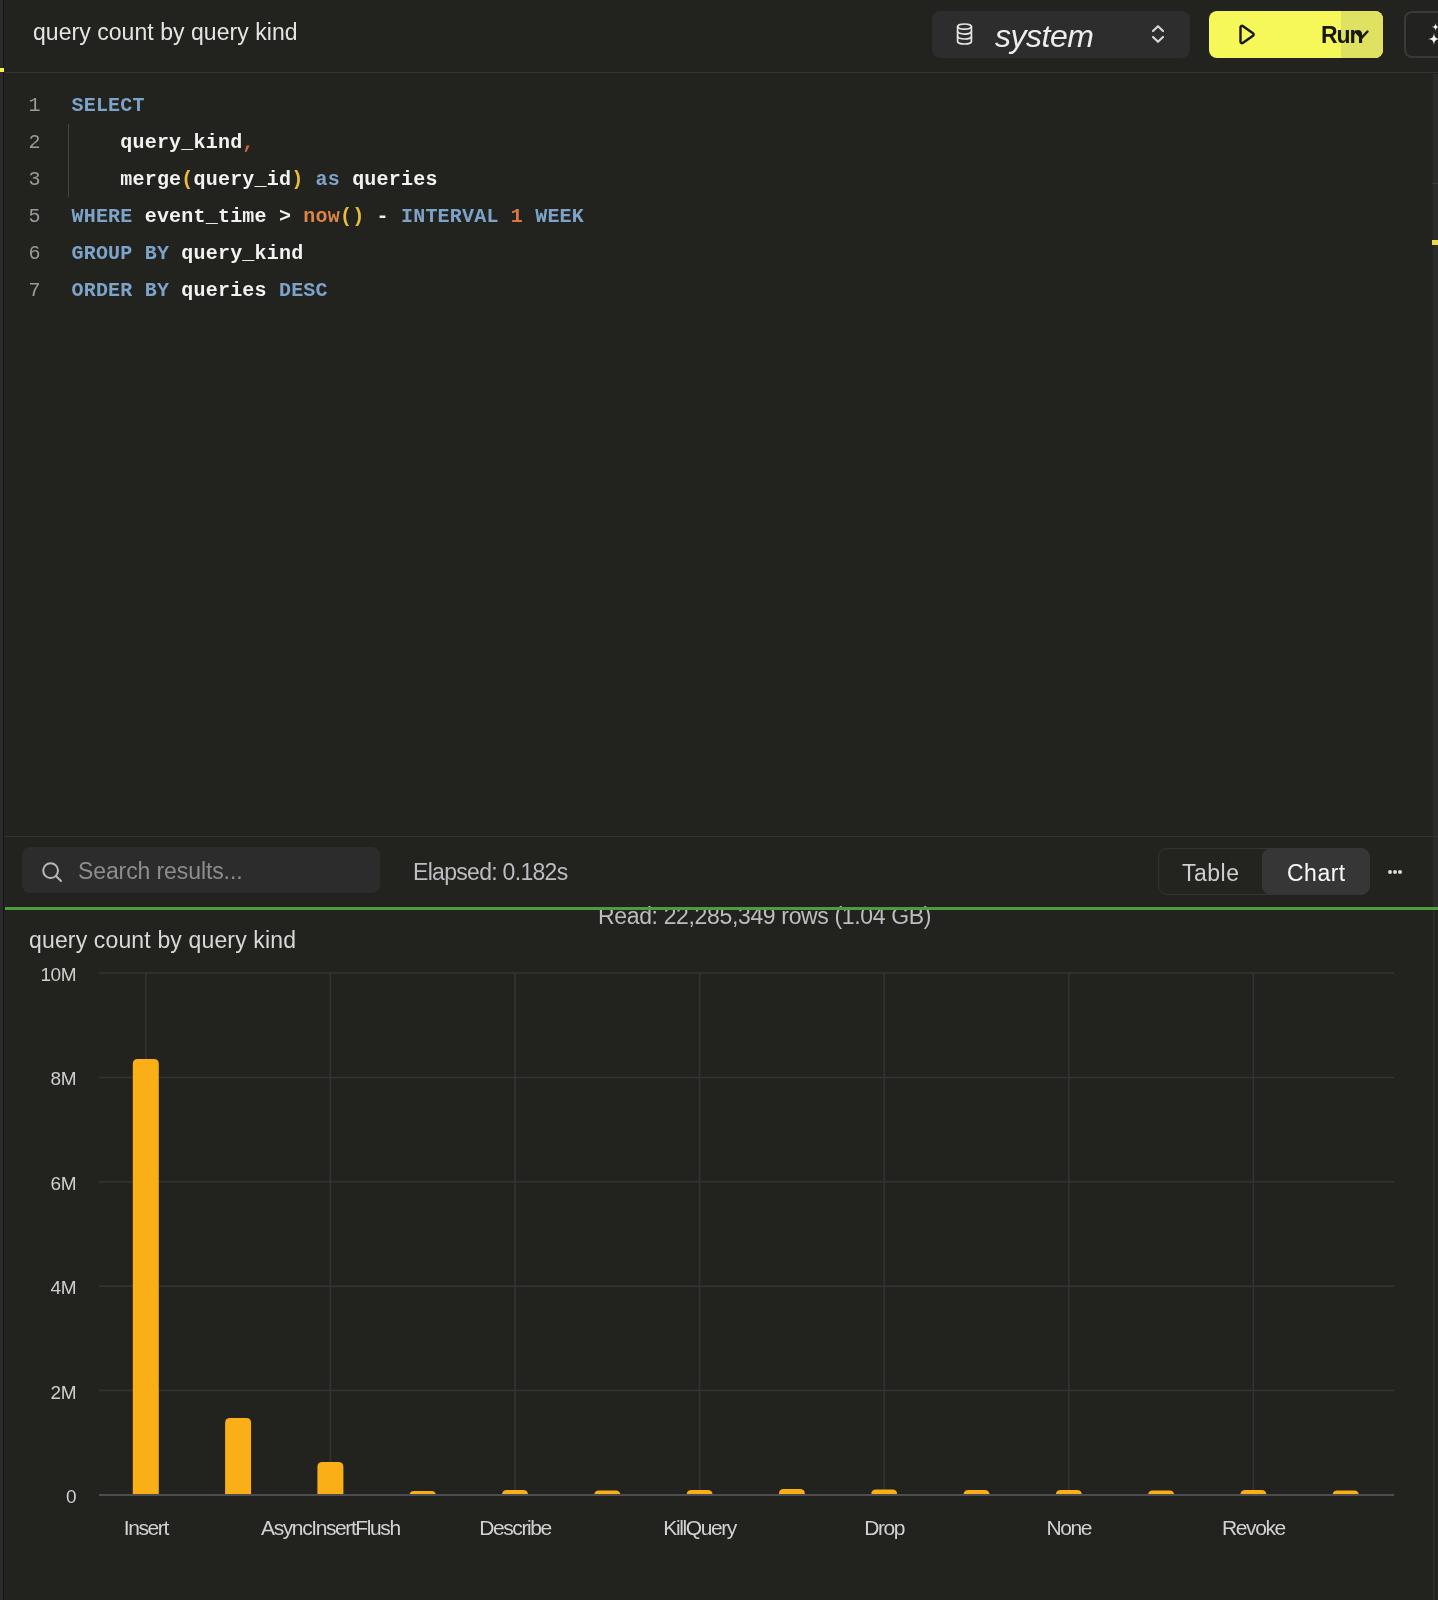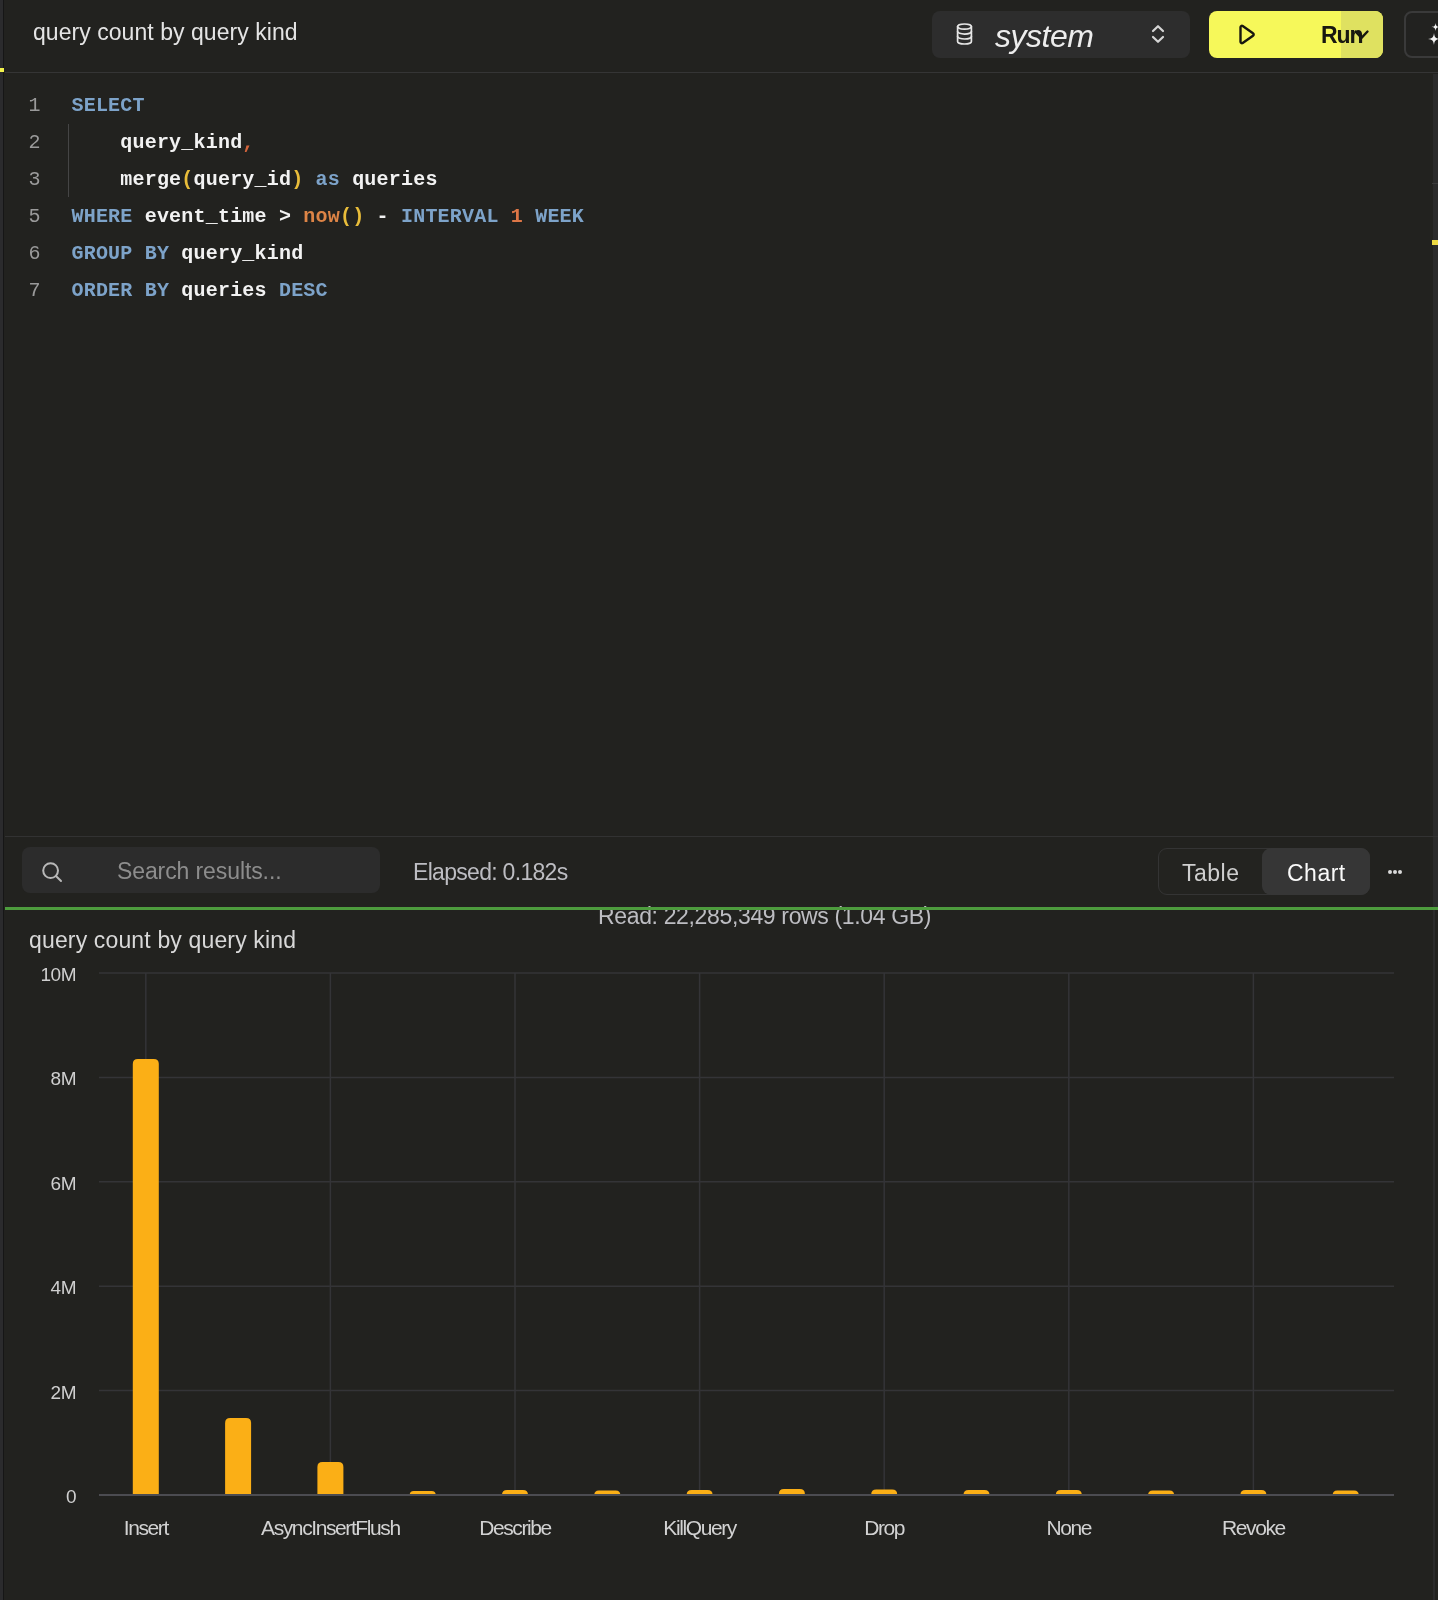--- a/index.html
+++ b/index.html
@@ -74,21 +74,21 @@
 </style>
 
 <div class="abs" style="left:68px;top:124px;width:1px;height:73px;background:#454545;"></div>
 
 <div class="abs" style="left:5px;top:836px;width:1433px;height:1px;background:#323232;"></div>
 <div class="abs" style="left:22px;top:847px;width:358px;height:46px;background:#2c2c2c;border-radius:8px;"></div>
 <svg class="abs" style="left:41px;top:861px;" width="23" height="23" viewBox="0 0 23 23" fill="none" stroke="#b8b8b8" stroke-width="2" stroke-linecap="round">
   <circle cx="9.6" cy="9.6" r="7.4"></circle>
   <path d="M15.2 15.2 L20 20"></path>
 </svg>
-<div class="abs ui" id="searchtxt" style="left:78px;top:858px;font-size:23px;letter-spacing:-0.1px;color:#8d8d8d;margin-left:39px;">Search results...</div>
+<div class="abs ui" id="searchtxt" style="left:78px;top:858px;font-size:23px;letter-spacing:-0.1px;color:#8d8d8d;">Search results...</div>
 <div class="abs ui" id="elapsed" style="left:413px;top:859px;font-size:23px;letter-spacing:-0.7px;color:#bdbdc2;font-weight:500;">Elapsed: 0.182s</div>
 <div class="abs ui" id="readtxt" style="left:598px;top:858px;font-size:23px;letter-spacing:-0.35px;color:#bdbdc2;font-weight:500;margin-top:45px;">Read: 22,285,349 rows (1.04 GB)</div>
 <div class="abs" style="left:1158px;top:848px;width:212px;height:47px;border:1px solid #343434;border-radius:9px;background:#232320;"></div>
 <div class="abs" style="left:1262px;top:848px;width:108px;height:47px;background:#363636;border-radius:9px;"></div>
 <div class="abs ui" id="tabletxt" style="left:1182px;top:860px;font-size:23px;letter-spacing:0.5px;color:#cfcfcf;">Table</div>
 <div class="abs ui" id="charttxt" style="left:1287px;top:860px;font-size:23px;letter-spacing:0.5px;color:#fafafa;font-weight:500;">Chart</div>
 <div class="abs" style="left:1387.8px;top:869.5px;width:4.5px;height:4.5px;border-radius:50%;background:#d9d9d9;"></div>
 <div class="abs" style="left:1392.8px;top:869.5px;width:4.5px;height:4.5px;border-radius:50%;background:#d9d9d9;"></div>
 <div class="abs" style="left:1397.8px;top:869.5px;width:4.5px;height:4.5px;border-radius:50%;background:#d9d9d9;"></div>
 

